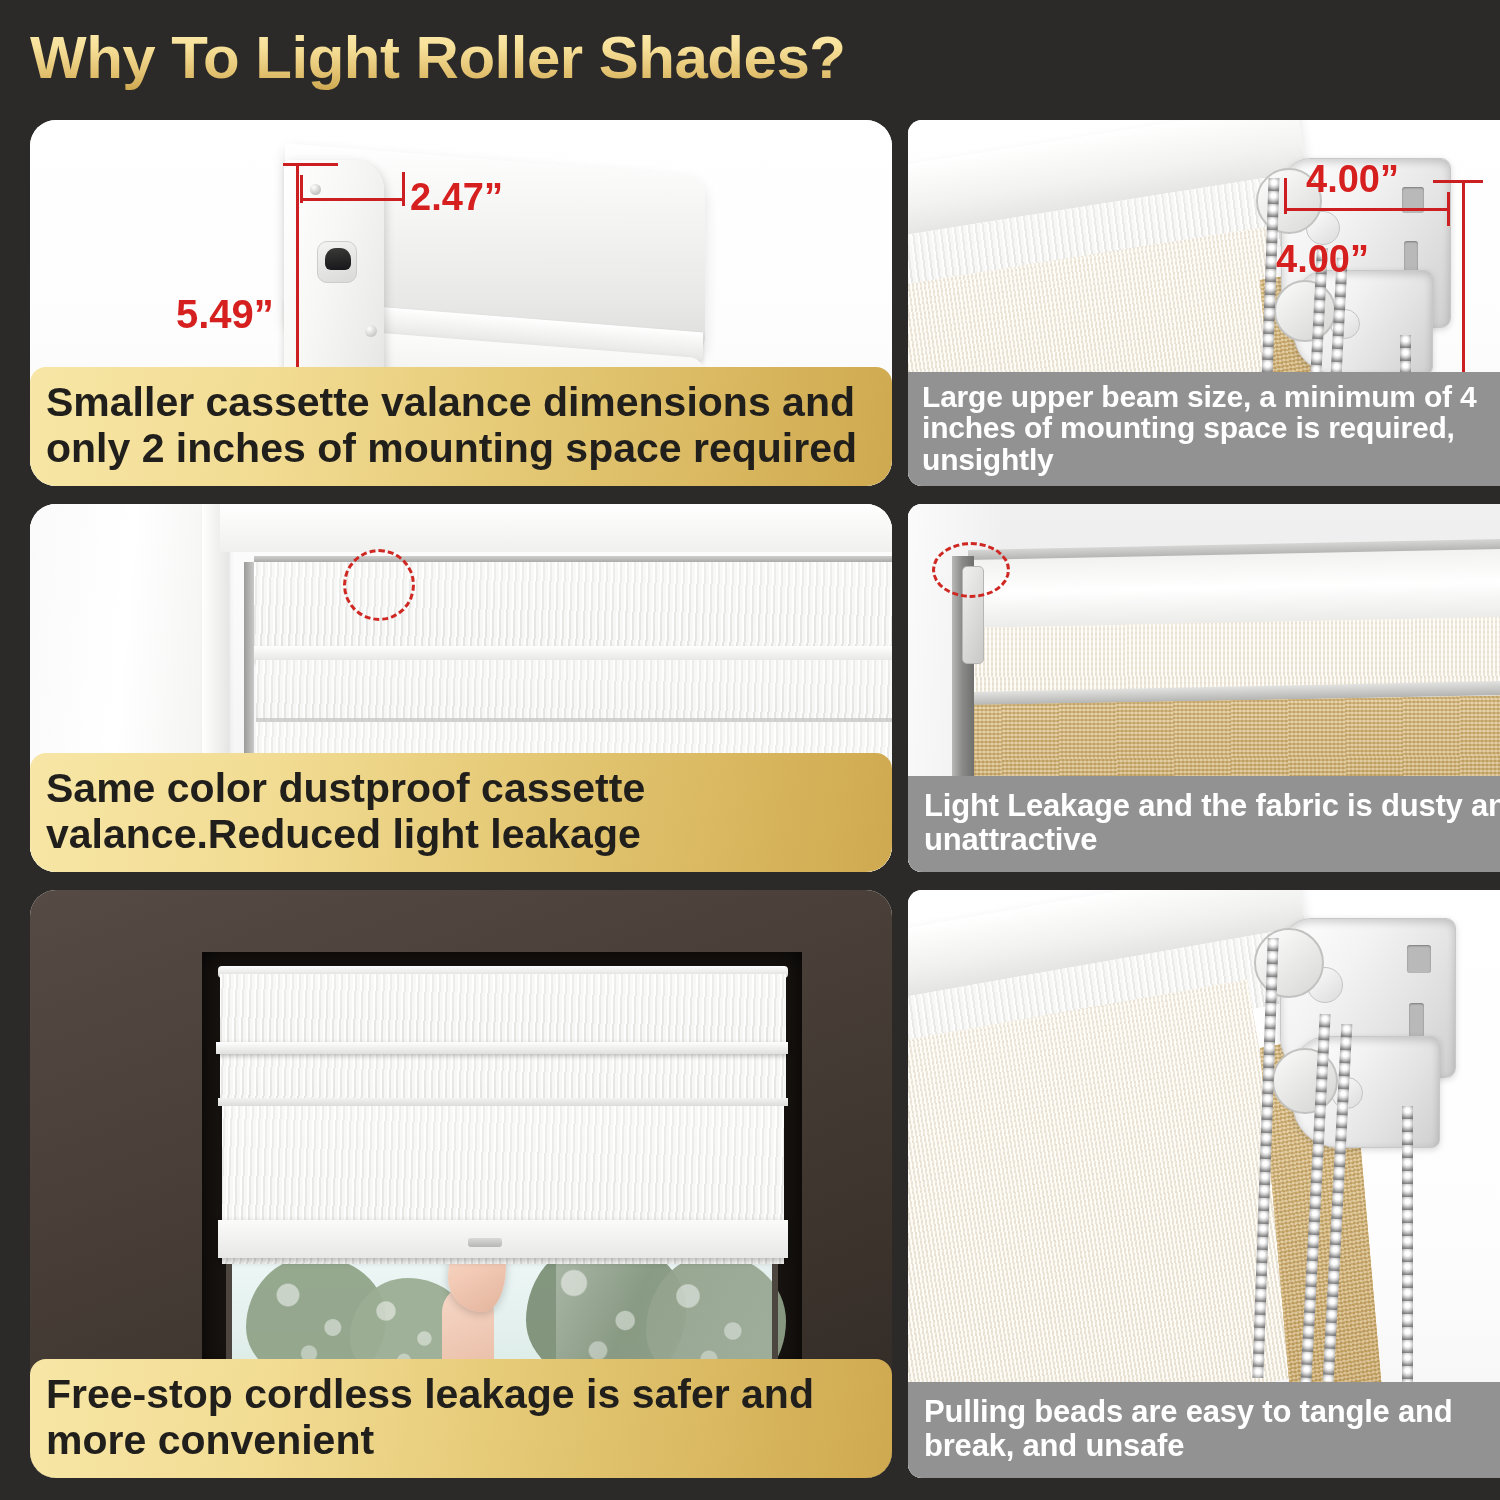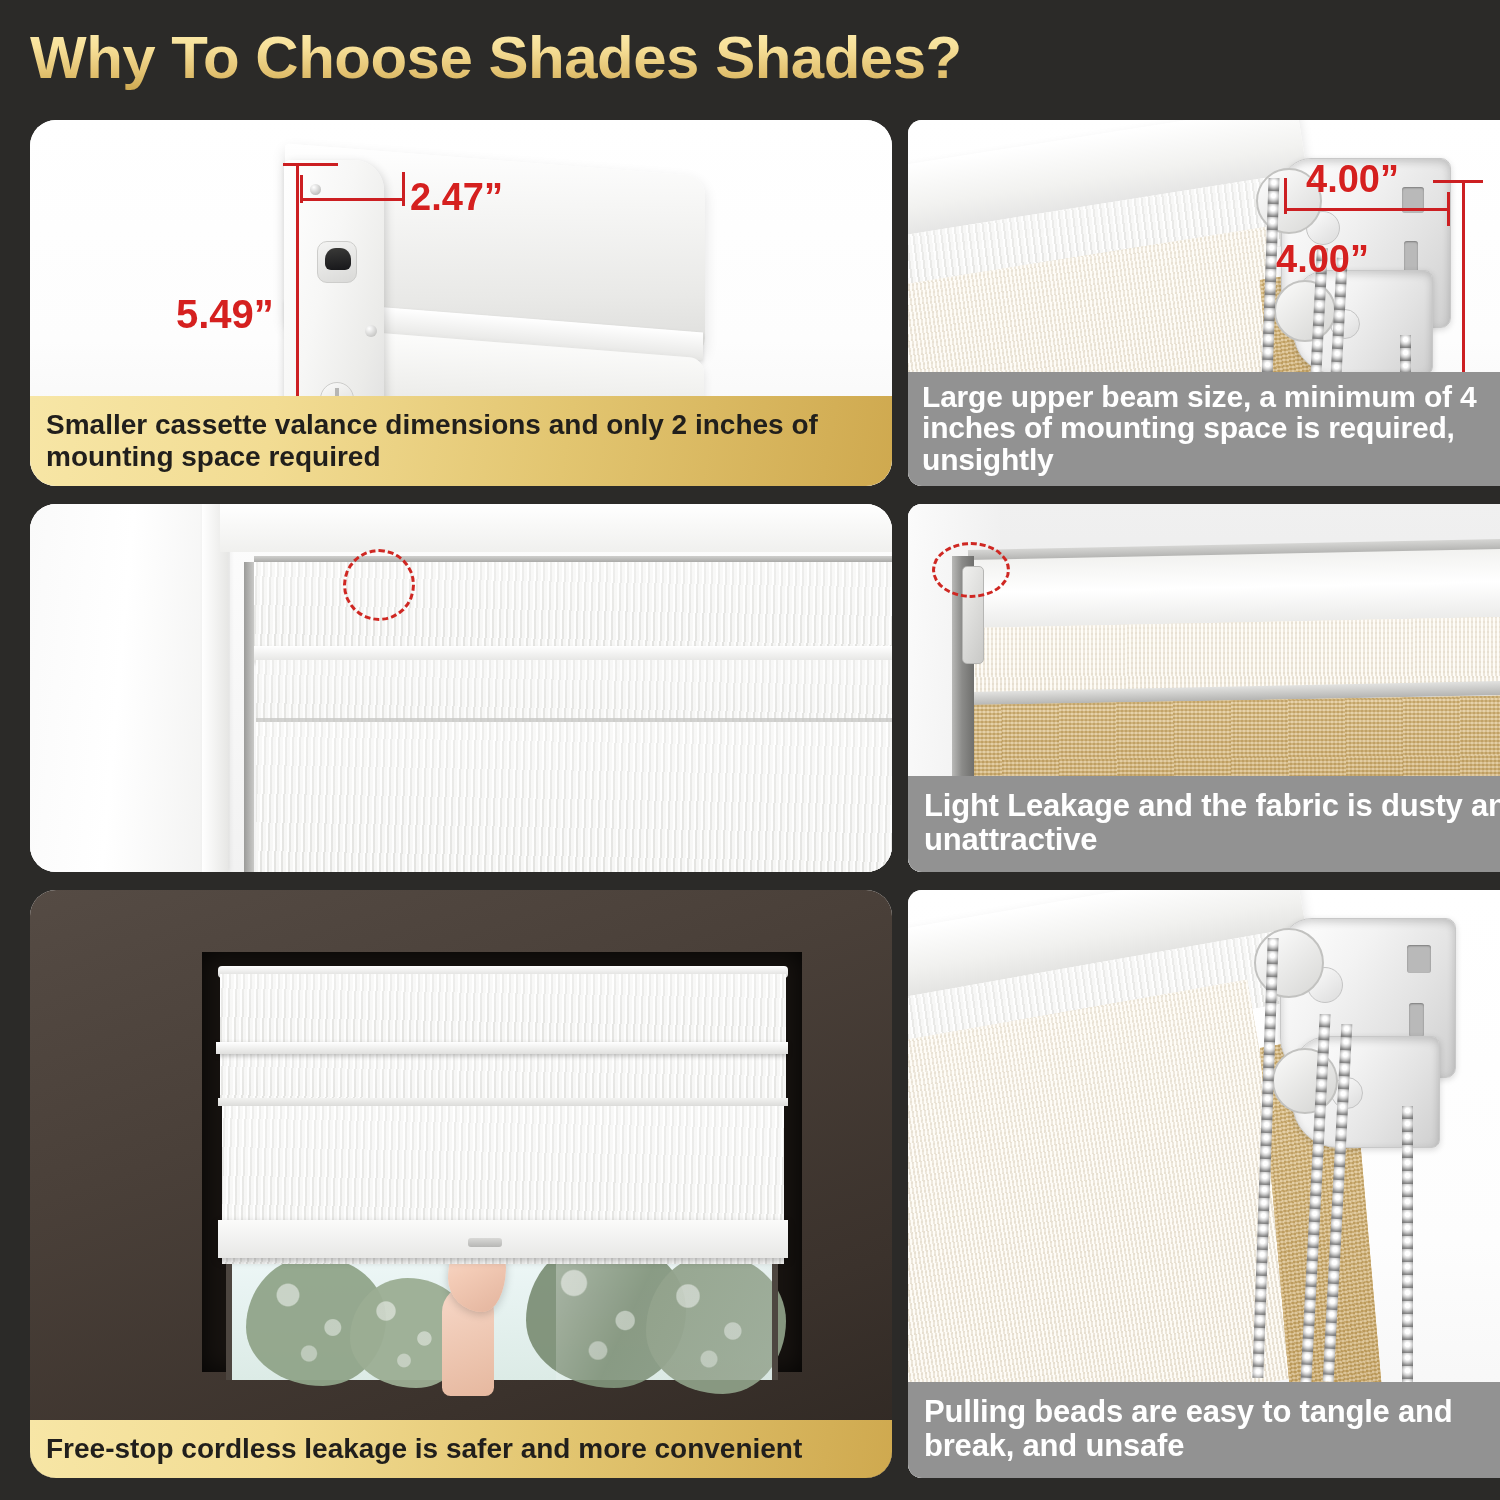--- a/index.html
+++ b/index.html
@@ -47,21 +47,22 @@
     position:absolute;
     left:0; right:0; bottom:0;
     padding:13px 16px 14px 16px;
     font-weight:bold;
     line-height:1.12;
     z-index:40;
   }
   .caption.gold {
     background:linear-gradient(100deg,#f7e6a6 0%,#f2dc93 28%,#e2c570 62%,#cfa94f 100%);
     color:#211f1c;
-    font-size:28px;
+    font-size:41px;
+    border-radius:16px;
   }
   .caption.gray {
     background:#929292;
     color:#ffffff;
     font-size:31px;
     letter-spacing:-0.2px;
   }
   .caption.gray.tight { font-size:30px; line-height:1.05; padding:9px 14px 11px 14px; }
 
   
@@ -173,21 +174,21 @@
   }
   .finger {
     position:absolute;
     background:linear-gradient(160deg,#fbe2d5,#eec0a9);
     border-radius:48% 48% 45% 45% / 60% 60% 40% 40%;
   }
 </style>
 </head>
 <body>
 
-<div id="title">Why To Choose Shades Shades?</div>
+<div id="title">Why To Light Roller Shades?</div>
 
 <div class="panel left row1">
   <div class="photo bg-white">
 
     <div style="position:absolute;left:255px;top:40px;width:420px;height:180px;
                 transform:skewY(4.5deg);border-radius:4px 18px 18px 4px;
                 background:linear-gradient(175deg,#ffffff 0%,#f6f6f5 30%,#e9e9e7 72%,#dcdcda 100%);
                 box-shadow:0 6px 14px rgba(0,0,0,.12);"></div>
 
     <div style="position:absolute;left:255px;top:196px;width:418px;height:28px;
@@ -308,20 +309,21 @@
     <div style="position:absolute;left:226px;top:214px;right:0;height:5px;background:rgba(200,200,198,.8);"></div>
     <div class="fabric-white" style="position:absolute;left:226px;top:218px;right:0;bottom:0;"></div>
 
     <div style="position:absolute;left:214px;top:58px;width:10px;bottom:0;
                 background:linear-gradient(90deg,#9b9b99,#c9c9c7);"></div>
 
     <div class="dashed-circle" style="left:313px;top:45px;width:72px;height:72px;"></div>
 
     <div class="arrow-stem" style="left:208px;top:727px;width:0;"></div>
 
+    <div class="caption gold">Same color dustproof cassette valance.Reduced light leakage</div>
   </div>
 </div>
 
 <div class="panel right row2">
   <div class="photo" style="background:linear-gradient(180deg,#f0f0f0,#e6e6e6);">
 
     <div style="position:absolute;left:0;top:0;width:92px;height:100%;
                 background:linear-gradient(95deg,#fbfbfb,#ededed);"></div>
 
     <div style="position:absolute;left:60px;top:40px;right:0;height:14px;

